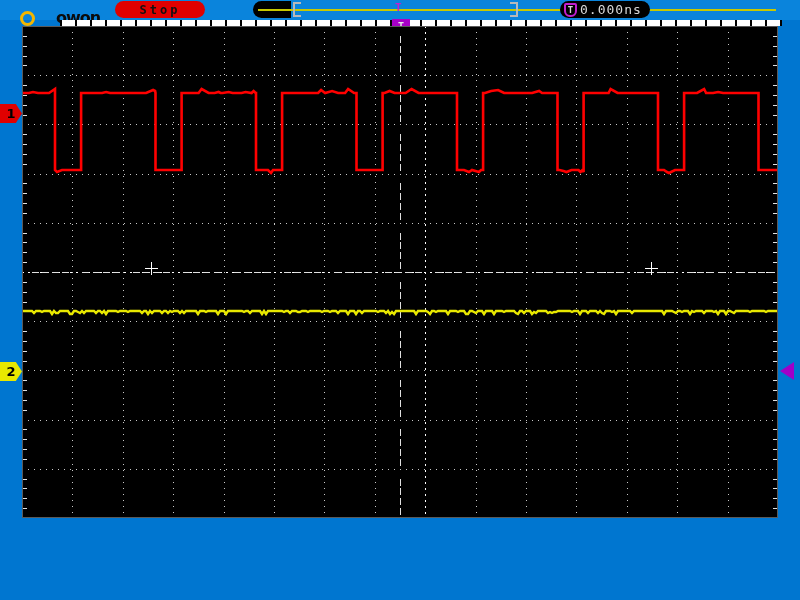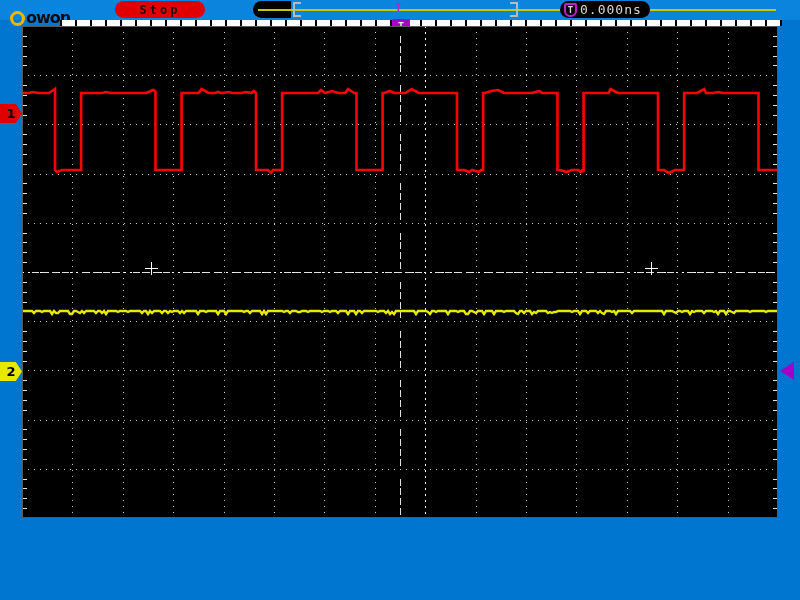--- a/index.html
+++ b/index.html
@@ -2,21 +2,21 @@
 <html><head>
 <meta charset="utf-8">
 <style>
   html,body{margin:0;padding:0;background:#0a0a0a;}
   body{width:800px;height:600px;overflow:hidden;
        font-family:"DejaVu Sans Mono","Liberation Mono",monospace;}
   #app{position:relative;width:800px;height:600px;background:#0076d0;overflow:hidden;}
 
   
   .topbar{position:absolute;left:0;top:0;width:800px;height:20px;background:#0a84dc;}
-  .logo{position:absolute;left:10px;top:1px;height:34px;display:flex;align-items:center;}
+  .logo{position:absolute;left:20px;top:1px;height:34px;display:flex;align-items:center;gap:20px;}
   .logo .ring{width:15px;height:15px;border-radius:50%;border:3px solid #f2b600;box-sizing:border-box;}
   .logo .wd{font-family:"DejaVu Sans","Liberation Sans",sans-serif;font-weight:bold;font-size:16px;
             color:#0b0b0b;letter-spacing:-1px;margin-left:1px;line-height:16px;}
   .runbadge{position:absolute;left:115px;top:1px;width:90px;height:17px;border-radius:9px;
             background:#e00000;color:#111;font-size:12px;font-weight:bold;letter-spacing:3px;
             display:flex;align-items:center;justify-content:center;}
   .memcap{position:absolute;left:253px;top:1px;width:38px;height:17px;border-radius:9px 0 0 9px;background:#000;}
   .memline{position:absolute;left:258px;top:9px;width:518px;height:2px;background:#c8c800;}
   .memL{position:absolute;left:293px;top:2px;width:2px;height:15px;background:#b9b9b9;}
   .memL3{position:absolute;left:293px;top:2px;width:8px;height:2px;background:#b9b9b9;}

